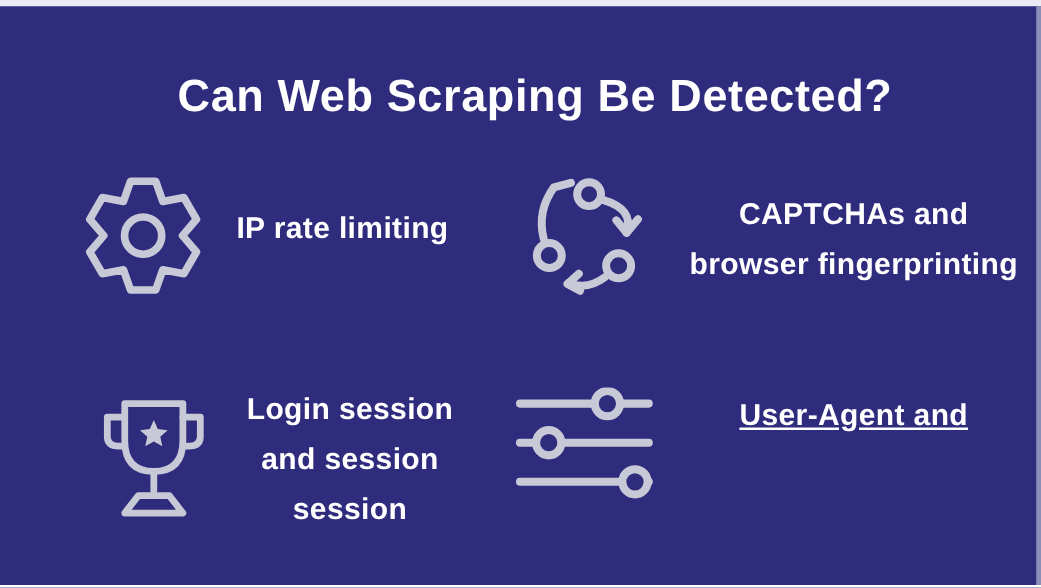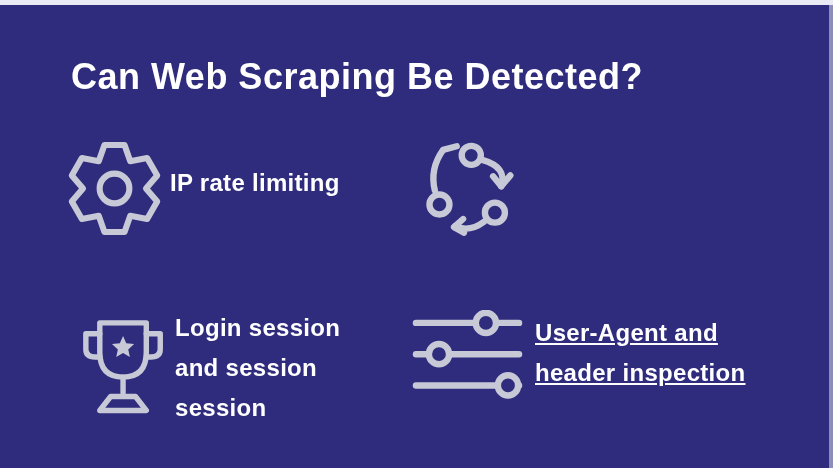--- a/index.html
+++ b/index.html
@@ -8,34 +8,34 @@
     width:833px;height:470px;
     background:var(--background,#2f2b7d);
     font-family:"Liberation Sans","DejaVu Sans",sans-serif;
     overflow:hidden;
   }
   .edge-top{position:absolute;left:0;top:0;width:833px;height:5px;background:var(--edge-top,#e9eaf3);}
   .edge-right{position:absolute;right:0;top:5px;width:4px;height:463px;background:var(--edge-right,#8b8eb7);}
   .edge-bottom{position:absolute;left:0;bottom:0;width:833px;height:2px;background:var(--edge-bottom,#ffffff);}
   .title{
     position:absolute;left:0;top:56px;width:714px;
-    text-align:center;
+    text-align:right;
     color:var(--text,#ffffff);
     font-size:36px;font-weight:700;letter-spacing:0.5px;
   }
   .icon{position:absolute;}
   .icon svg{display:block;width:100%;height:100%;}
   .icon .st{stroke:var(--stroke,#c7c9d6);fill:none;stroke-width:7;stroke-linecap:round;stroke-linejoin:round;}
   .icon .fillst{fill:var(--stroke,#c7c9d6);stroke:none;}
   .icon .knob{stroke:var(--stroke,#c7c9d6);fill:var(--background,#2f2b7d);stroke-width:7;}
   .label{
     position:absolute;
     color:var(--text,#ffffff);
     font-size:24px;font-weight:700;
-    line-height:40px;text-align:left;letter-spacing:0.3px;
+    line-height:40px;text-align:center;letter-spacing:0.3px;
   }
   .i1-icon{left:62px;top:136px;width:105px;height:105px;}
   .i1-text{left:170px;top:163px;width:208px;}
   .i2-icon{left:424px;top:137px;width:100px;height:104px;}
   .i2-text{left:535px;top:152px;width:296px;}
   .i3-icon{left:75px;top:303px;width:93px;height:125px;}
   .i3-text{left:175px;top:308px;width:210px;}
   .i4-icon{left:410px;top:310px;width:115px;height:92px;}
   .i4-text{left:535px;top:313px;width:296px;text-decoration:underline;}
 </style>
@@ -65,20 +65,24 @@
       <circle class="st" cx="52" cy="19" r="10.5"></circle>
       <circle class="st" cx="17" cy="73" r="11"></circle>
       <circle class="st" cx="78" cy="82" r="11"></circle>
       <path class="st" d="M64,24 Q92,32 85,53"></path>
       <path class="st" d="M76,42 L85,53 L95,41"></path>
       <path class="st" d="M66,92 Q50,104 34,97"></path>
       <path class="st" d="M43,89 L33,98 L44,104"></path>
       <path class="st" d="M36,9 L21,13 Q6,34 12,58"></path>
     </svg>
   </div>
+  <div class="label i2-text">
+    <div>CAPTCHAs and</div>
+    <div>browser fingerprinting</div>
+  </div>
 
   <div class="icon i3-icon">
     <svg viewBox="0 0 120 130">
       <path class="st" d="M32,10 L92,10 L92,48 Q92,80 62,80 Q32,80 32,48 Z"></path>
       <path class="st" d="M32,24 L14,24 L14,44 Q14,54 26,54 L32,54"></path>
       <path class="st" d="M92,24 L110,24 L110,44 Q110,54 98,54 L92,54"></path>
       <polygon class="fillst" points="62,27 66.1,36.3 76.3,37.4 68.7,44.2 70.8,54.1 62,49 53.2,54.1 55.3,44.2 47.7,37.4 57.9,36.3"></polygon>
       <path class="st" d="M62,80 L62,100"></path>
       <path class="st" d="M32,123 L46,105 L78,105 L92,123 Z"></path>
     </svg>
@@ -94,16 +98,15 @@
       <path class="st" d="M4,14 L116,14"></path>
       <circle class="knob" cx="80" cy="14" r="11"></circle>
       <path class="st" d="M4,48 L116,48"></path>
       <circle class="knob" cx="29" cy="48" r="11"></circle>
       <path class="st" d="M4,82 L116,82"></path>
       <circle class="knob" cx="104" cy="82" r="11"></circle>
     </svg>
   </div>
   <div class="label i4-text">
     <div>User-Agent and</div>
-    <div>header inspection</div>
   </div>
 
 </div>
 
 </body></html>

